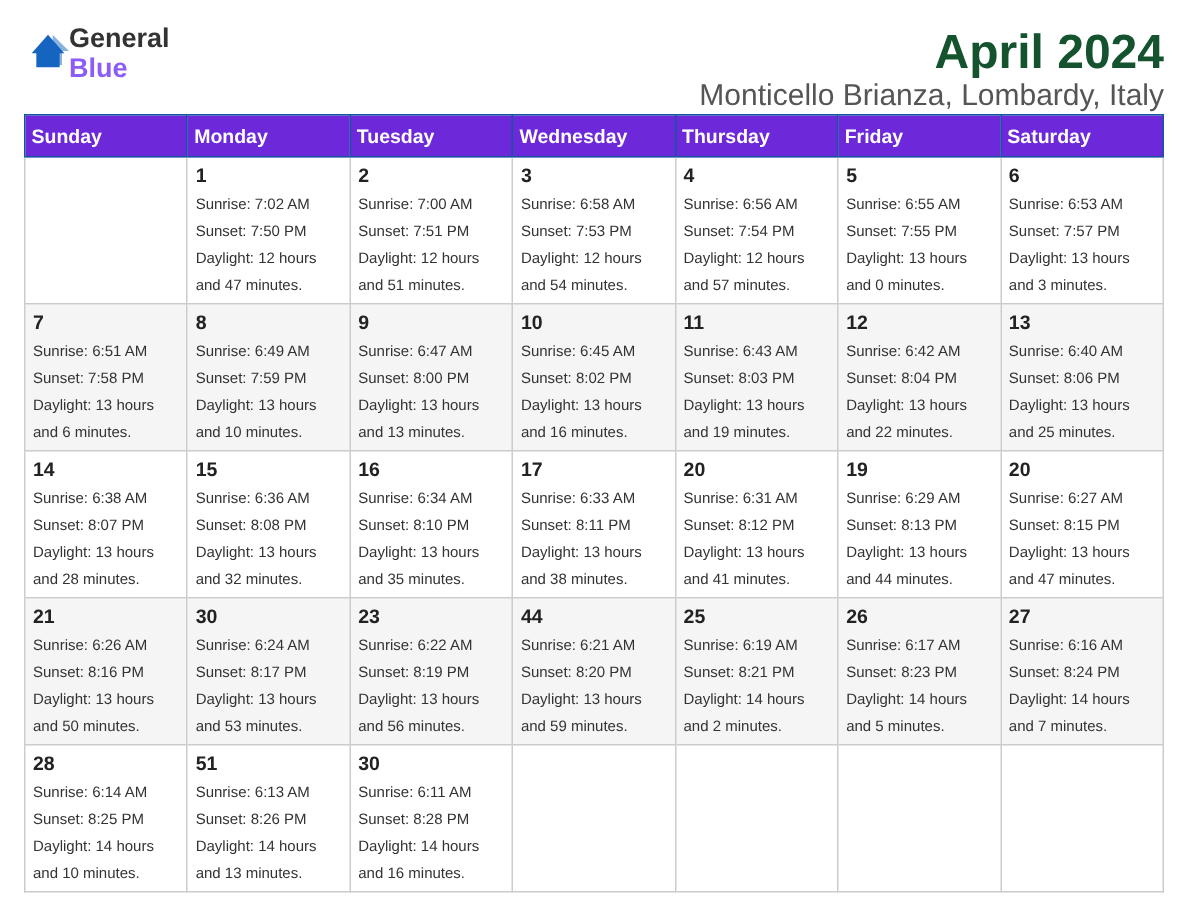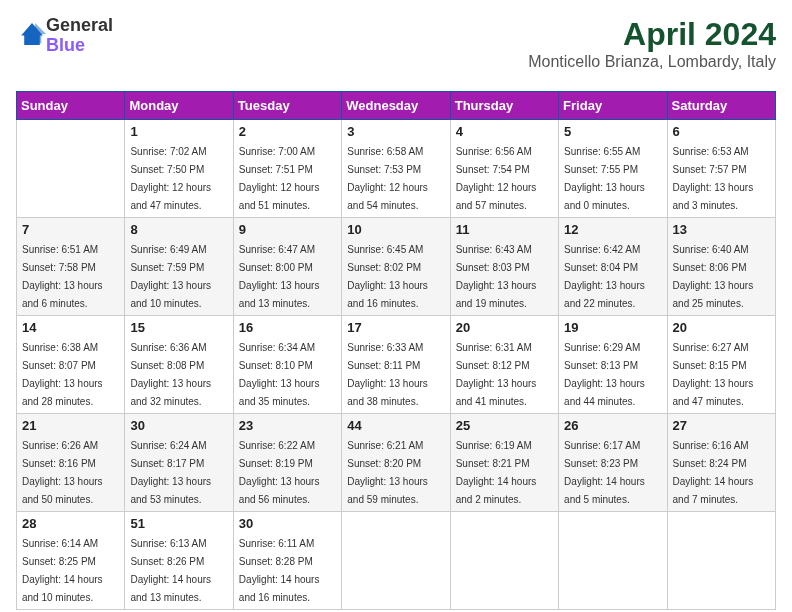--- a/index.html
+++ b/index.html
@@ -10,21 +10,21 @@
       min-height: 612px;
     }
     .page {
       width: 792px;
       padding: 16px 16px 16px 16px;
     }
     .header {
       display: flex;
       justify-content: space-between;
       align-items: flex-start;
-      margin-bottom: 20px;
+      margin-bottom: 0;
     }
     .logo {
       display: flex;
       align-items: center;
       gap: 0;
     }
     .logo-text {
       font-size: 18px;
       font-weight: bold;
       color: #333;
@@ -38,30 +38,30 @@
     }
     .title-block {
       text-align: right;
     }
     .month-title {
       font-size: 32px;
       font-weight: bold;
       color: #14532d;
     }
     .location {
-      font-size: 16px;
+      font-size: 20px;
       color: #555;
     }
     .calendar-table {
       width: 100%;
       border-collapse: collapse;
       border: 1px solid #ccc;
     }
     .calendar-table th {
-      background: #a21caf;
+      background: #6d28d9;
       color: #fff;
       font-size: 13px;
       font-weight: bold;
       padding: 6px 4px;
       text-align: left;
       border: 1px solid #1254a0;
     }
     .calendar-table td {
       border: 1px solid #ccc;
       vertical-align: top;

